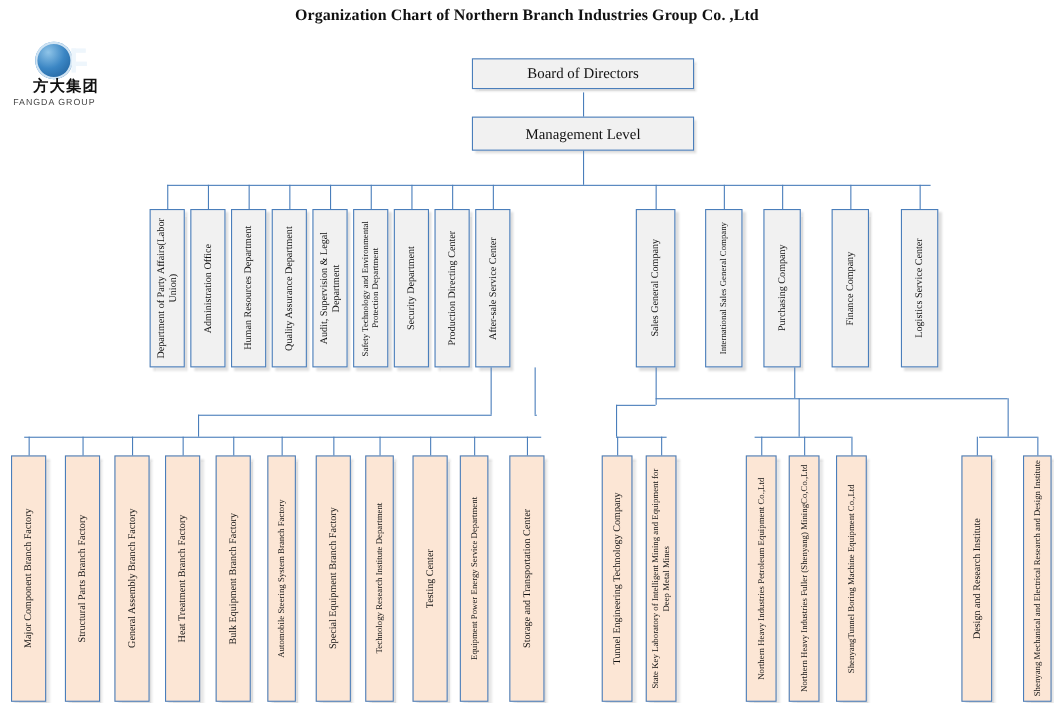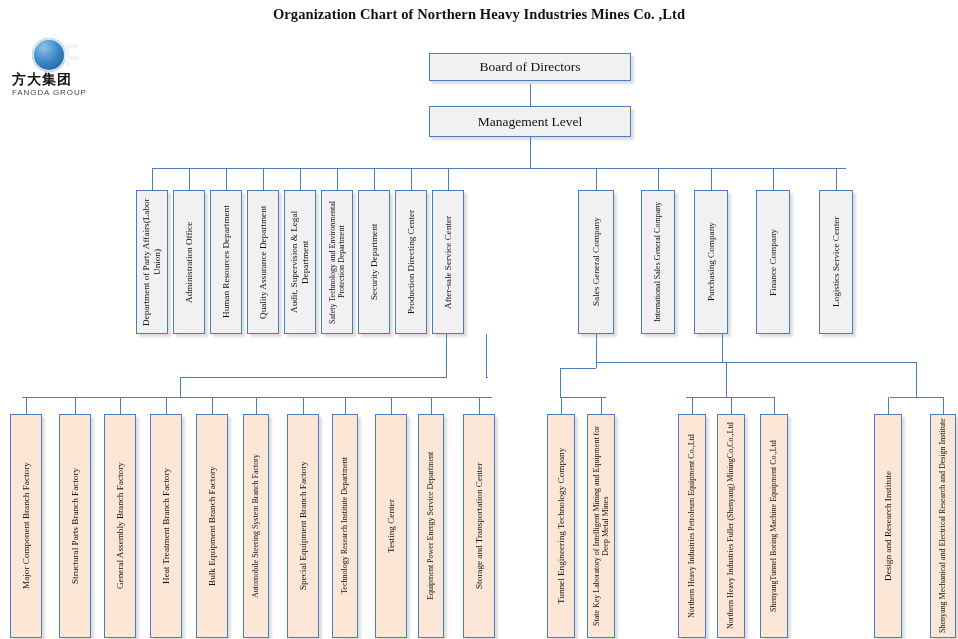--- a/index.html
+++ b/index.html
@@ -31,21 +31,21 @@
     box-shadow:inset 0 0 0 2px #cfe3f3;
   }
   .fd-f{
     position:absolute;left:33px;top:6px;width:13px;height:22px;
     border-left:4px solid #eef6fc;
     border-top:4px solid #eef6fc;
     box-sizing:border-box;
   }
   .fd-f:after{content:"";position:absolute;left:0px;top:8px;width:10px;height:4px;background:#eef6fc;}
   .fd-cn{
-    position:absolute;left:0;top:34px;width:78px;text-align:left;
+    position:absolute;left:0;top:34px;width:78px;text-align:right;
     font-family:"DejaVu Sans", sans-serif;font-weight:bold;font-size:14px;color:#111;
     letter-spacing:1px;line-height:15px;
   }
   .fd-en{
     position:absolute;left:0;top:50px;width:78px;
     font-family:"Liberation Sans", sans-serif;font-size:8px;color:#444;letter-spacing:.9px;
   }
 
   .logo-nhi{position:absolute;left:98px;top:38px;width:92px;height:62px;}
   .nhi-en{
@@ -93,21 +93,21 @@
   
   .lh,.lv{position:absolute;background:#4a7ebb;}
   .lh{height:1px;}
   .lv{width:1px;}
 </style>
 </head>
 <body>
 
 <div id="stage">
 
-  <div class="title">Organization Chart of Northern Heavy Industries  Mines Co. ,Ltd</div>
+  <div class="title">Organization Chart of Northern Branch Industries  Group Co. ,Ltd</div>
 
   <div class="logo-fangda">
     <div class="fd-circle">
         <div class="fd-f"></div>
       </div>
     <div class="fd-cn">方大集团</div>
     <div class="fd-en">FANGDA GROUP</div>
   </div>
 
 

